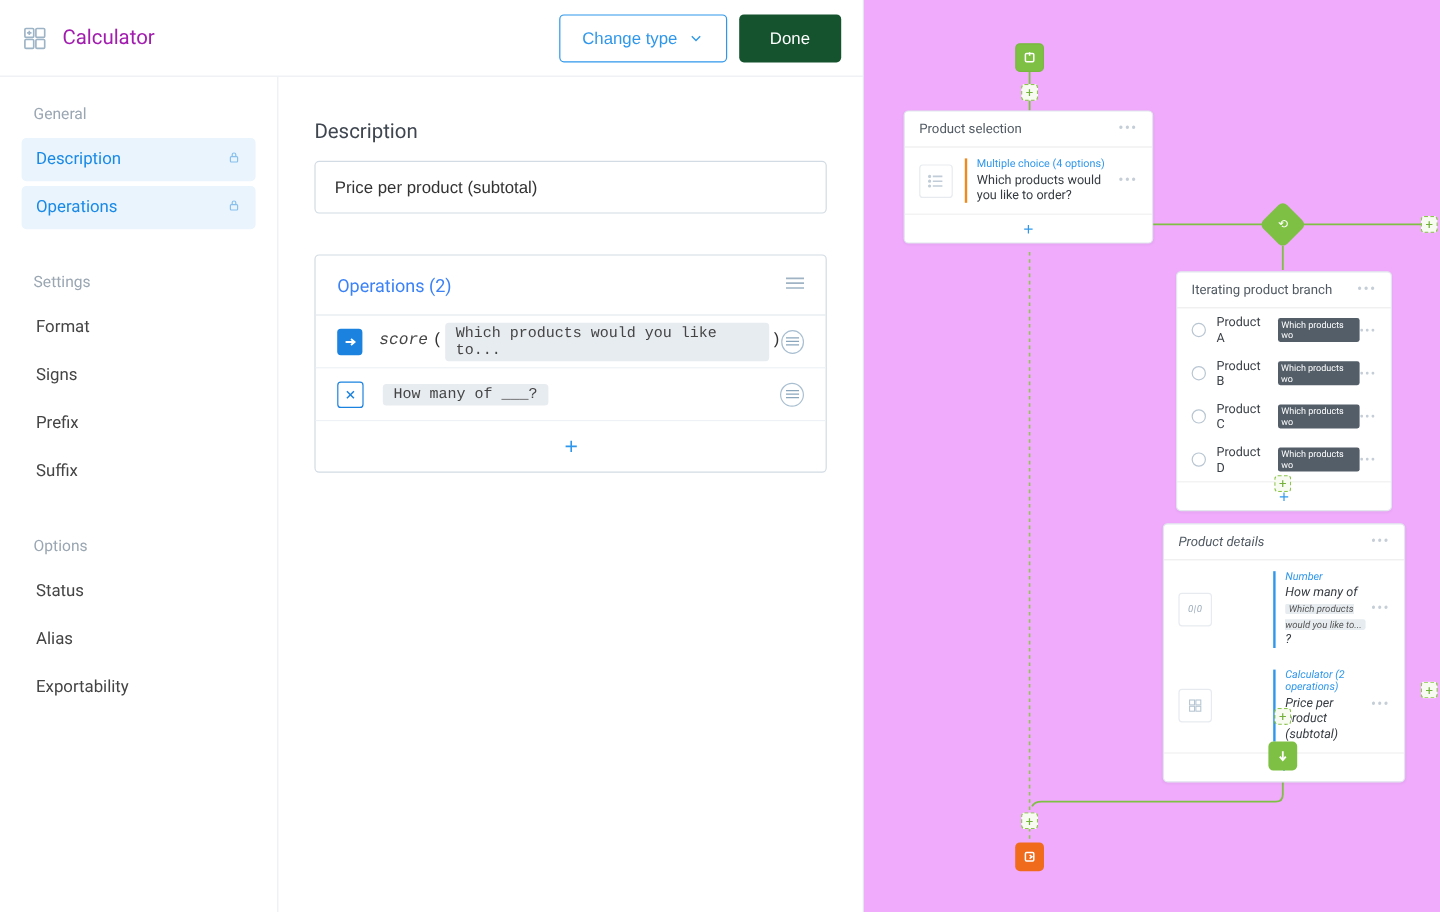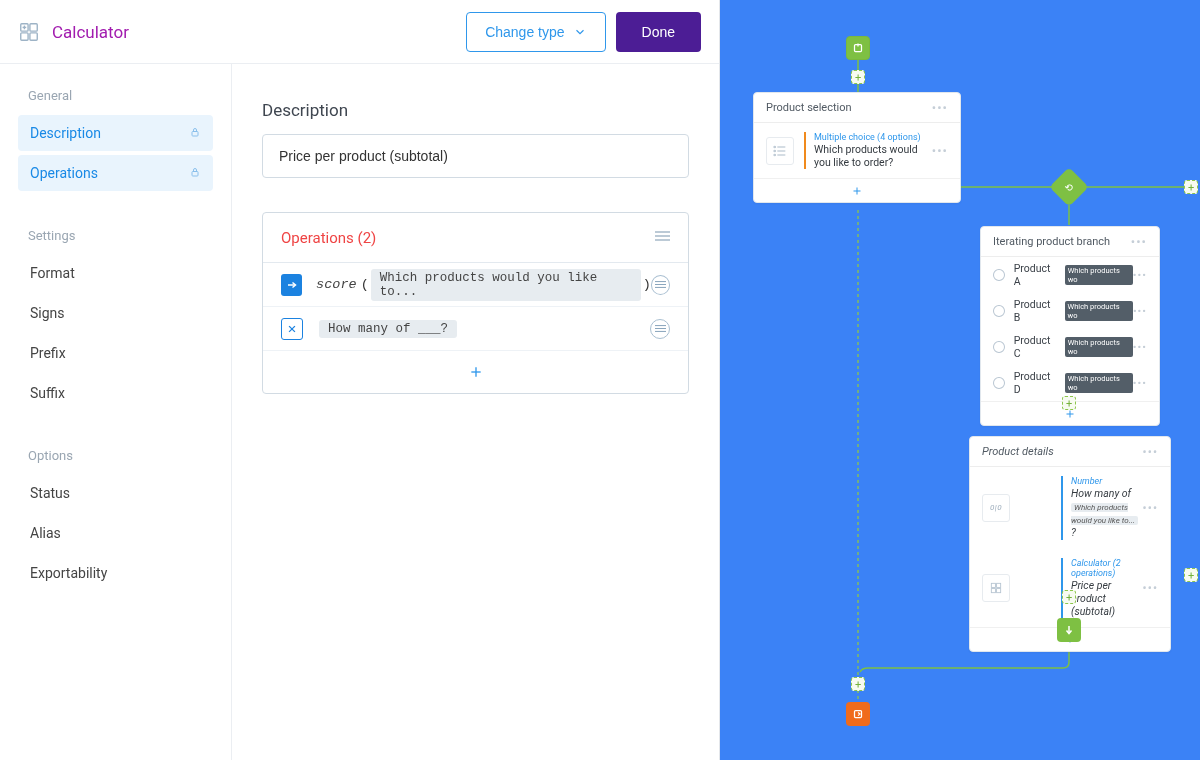--- a/index.html
+++ b/index.html
@@ -6,50 +6,50 @@
     body { font-family: -apple-system, BlinkMacSystemFont, "Segoe UI", Roboto, Arial, sans-serif; font-size: 13px; color: #3a3f44; width: 1200px; height: 760px; overflow: hidden; display: flex; }
     
     
     .panel { width: 720px; height: 100%; background: #fff; display: flex; flex-direction: column; border-right: 1px solid #e3e6ea; }
     .panel-header { height: 64px; display: flex; align-items: center; padding: 0 18px; border-bottom: 1px solid #ebeef2; }
     .header-icon { width: 22px; height: 22px; margin-right: 12px; }
     .header-title { font-size: 17px; font-weight: 400; color: #a21caf; flex: 1; }
     .btn { height: 40px; border-radius: 4px; font-size: 14px; cursor: pointer; display: inline-flex; align-items: center; justify-content: center; padding: 0 18px; border: 1px solid transparent; }
     .btn-outline { border-color: #2f97eb; color: #2f97eb; background: #fff; margin-right: 10px; }
     .btn-outline svg { margin-left: 8px; }
-    .btn-done { background: #4c1d95; color: #fff; border: none; padding: 0 26px; }
+    .btn-done { background: #14532d; color: #fff; border: none; padding: 0 26px; }
     
     .panel-body { flex: 1; display: flex; overflow: hidden; }
     .sidebar { width: 232px; padding: 24px 18px; border-right: 1px solid #ebeef2; overflow-y: auto; }
     .nav-group-title { font-size: 13px; color: #9aa6b2; margin: 37px 0 12px 10px; }
     .nav-group-title:first-child { margin-top: 0; }
     .nav-item { display: flex; align-items: center; height: 36px; padding: 0 12px; border-radius: 4px; cursor: pointer; font-size: 14px; color: #444; margin-bottom: 4px; }
     .nav-item.active { background: #e9f4fd; color: #1989e6; }
     .nav-item .lock { margin-left: auto; opacity: .6; }
     
     .content { flex: 1; padding: 28px 30px; overflow-y: auto; }
     .section-label { font-size: 17px; color: #3f4650; margin: 8px 0 14px; }
     .text-input { width: 100%; height: 44px; border: 1px solid #d2dbe3; border-radius: 4px; padding: 0 16px; font-size: 14px; color: #333; }
     
     .ops-box { margin-top: 34px; border: 1px solid #d2dbe3; border-radius: 4px; }
     .ops-head { height: 50px; display: flex; align-items: center; padding: 0 18px; border-bottom: 1px solid #e3e9ef; }
-    .ops-title { font-size: 15px; color: #ef4444; flex: 1; }
+    .ops-title { font-size: 15px; color: #3b82f6; flex: 1; }
     .ops-menu { width: 15px; cursor: pointer; }
     .op-row { height: 44px; display: flex; align-items: center; padding: 0 18px; border-bottom: 1px solid #eef2f6; }
     .op-badge { width: 22px; height: 22px; border-radius: 3px; display: flex; align-items: center; justify-content: center; margin-right: 14px; }
     .op-badge.arrow { background: #1b82e0; }
     .op-badge.mult { border: 1.5px solid #1b82e0; background: #fff; }
     .op-fn { font-family: "Courier New", monospace; font-style: italic; font-size: 13.5px; color: #444; margin-right: 4px; }
     .op-paren { font-family: "Courier New", monospace; font-size: 13.5px; color: #333; }
     .op-chip { background: #e7ecf0; border-radius: 3px; padding: 2px 9px; font-family: "Courier New", monospace; font-size: 12.5px; color: #444; margin: 0 2px; }
     .row-menu { margin-left: auto; width: 20px; height: 20px; border: 1px solid #a9bfd1; border-radius: 50%; display: flex; align-items: center; justify-content: center; cursor: pointer; }
     .ops-add { height: 42px; display: flex; align-items: center; justify-content: center; cursor: pointer; }
     
     
-    .canvas { flex: 1; background: #3b82f6; position: relative; overflow: hidden; }
+    .canvas { flex: 1; background: #f0abfc; position: relative; overflow: hidden; }
     .canvas svg.edges { position: absolute; top: 0; left: 0; }
     
     .node-start, .node-end, .node-down { position: absolute; width: 24px; height: 24px; border-radius: 4px; display: flex; align-items: center; justify-content: center; }
     .node-start { background: #7ec043; border: 1px solid #79b83f; }
     .node-end { background: #f06b1c; }
     .node-down { background: #7ec043; }
     .add-dot { position: absolute; width: 14px; height: 14px; border: 1px dashed #8cc64b; border-radius: 3px; background: #f7fbf1; display: flex; align-items: center; justify-content: center; cursor: pointer; }
     .add-dot::before { content: "+"; color: #74b13b; font-size: 11px; line-height: 1; }
     .diamond { position: absolute; width: 28px; height: 28px; background: #7ec043; transform: rotate(45deg); border-radius: 5px; display: flex; align-items: center; justify-content: center; }
     .diamond span { transform: rotate(-45deg); color: #fff; font-size: 10px; }

